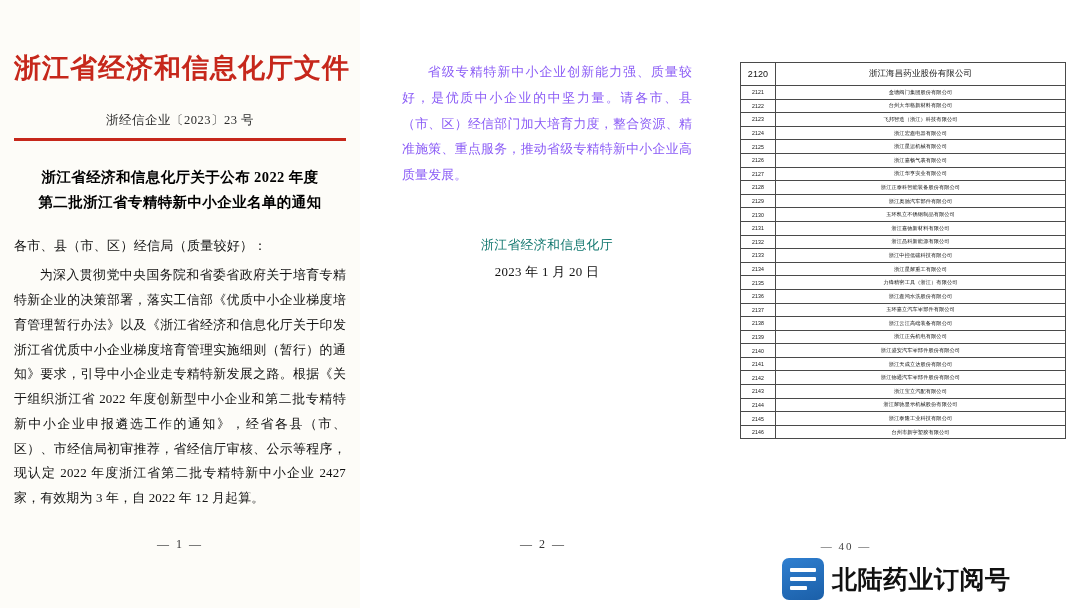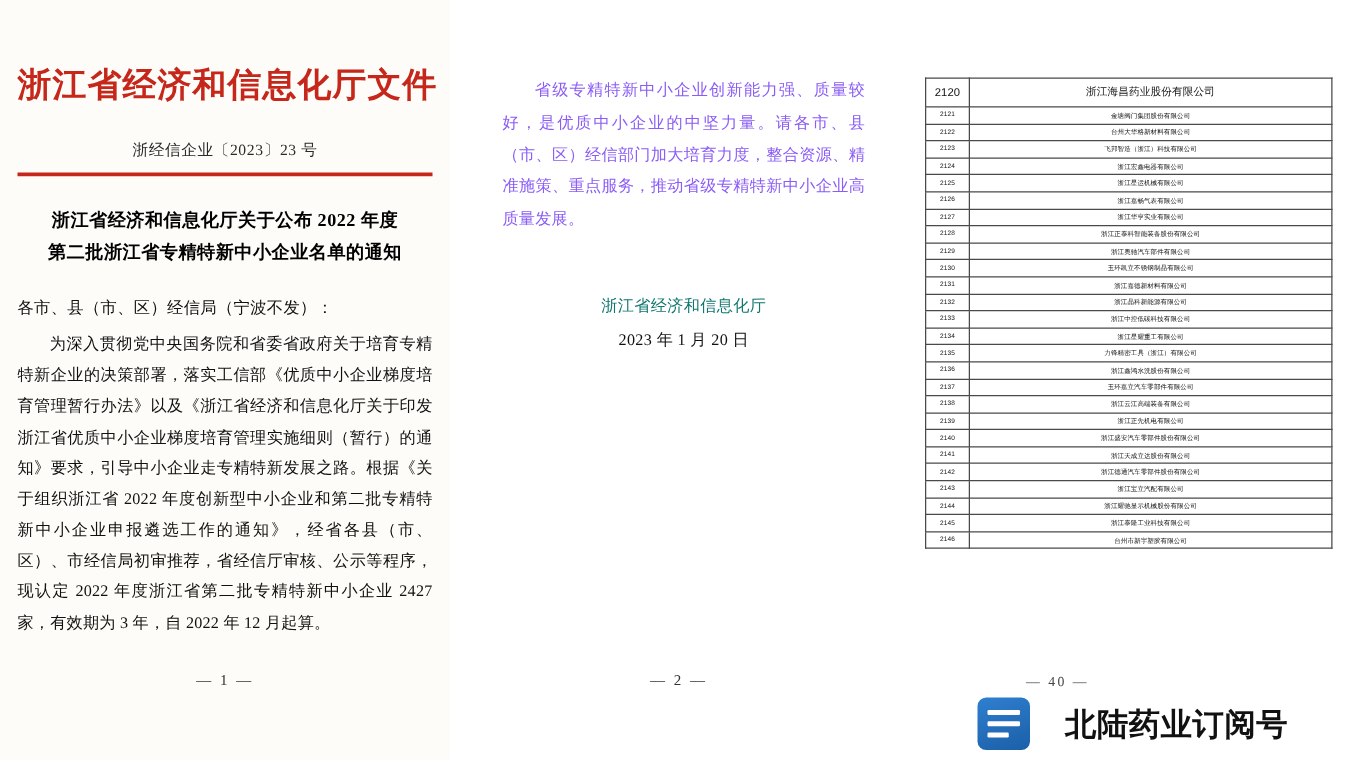--- a/index.html
+++ b/index.html
@@ -195,21 +195,21 @@
   
   #wechat {
     position: absolute;
     right: 0;
     bottom: 0;
     width: 310px;
     height: 58px;
     background: #ffffff;
     display: flex;
     align-items: center;
-    gap: 28px;
+    gap: 8px;
     padding-left: 12px;
     box-sizing: border-box;
   }
   .wechat-logo {
     width: 42px;
     height: 42px;
     border-radius: 7px;
     background: linear-gradient(160deg, #2f7fd0 0%, #1b5fa8 100%);
     position: relative;
     flex: 0 0 auto;
@@ -245,21 +245,21 @@
 
 <div class="page" id="page1">
   <div class="inner">
     <div class="doc-title">浙江省经济和信息化厅文件</div>
     <div class="doc-number">浙经信企业〔2023〕23 号</div>
     <div class="red-rule"></div>
     <div class="notice-title">
       <div>浙江省经济和信息化厅关于公布 2022 年度</div>
       <div>第二批浙江省专精特新中小企业名单的通知</div>
     </div>
-    <div class="addressee">各市、县（市、区）经信局（宁波不发）：</div>
+    <div class="addressee">各市、县（市、区）经信局（质量较好）：</div>
     <div class="body-par">为深入贯彻党中央国务院和省委省政府关于培育专精特新企业的决策部署，落实工信部《优质中小企业梯度培育管理暂行办法》以及《浙江省经济和信息化厅关于印发浙江省优质中小企业梯度培育管理实施细则（暂行）的通知》要求，引导中小企业走专精特新发展之路。根据《关于组织浙江省 2022 年度创新型中小企业和第二批专精特新中小企业申报遴选工作的通知》，经省各县（市、区）、市经信局初审推荐，省经信厅审核、公示等程序，现认定 2022 年度浙江省第二批专精特新中小企业 2427 家，有效期为 3 年，自 2022 年 12 月起算。</div>
   </div>
   <div class="page-num">— 1 —</div>
 </div>
 
 <div class="gap" style="left:360px;"></div>
 
 <div class="page" id="page2">
   <div class="inner">
     <div class="p2-par">省级专精特新中小企业创新能力强、质量较好，是优质中小企业的中坚力量。请各市、县（市、区）经信部门加大培育力度，整合资源、精准施策、重点服务，推动省级专精特新中小企业高质量发展。</div>

